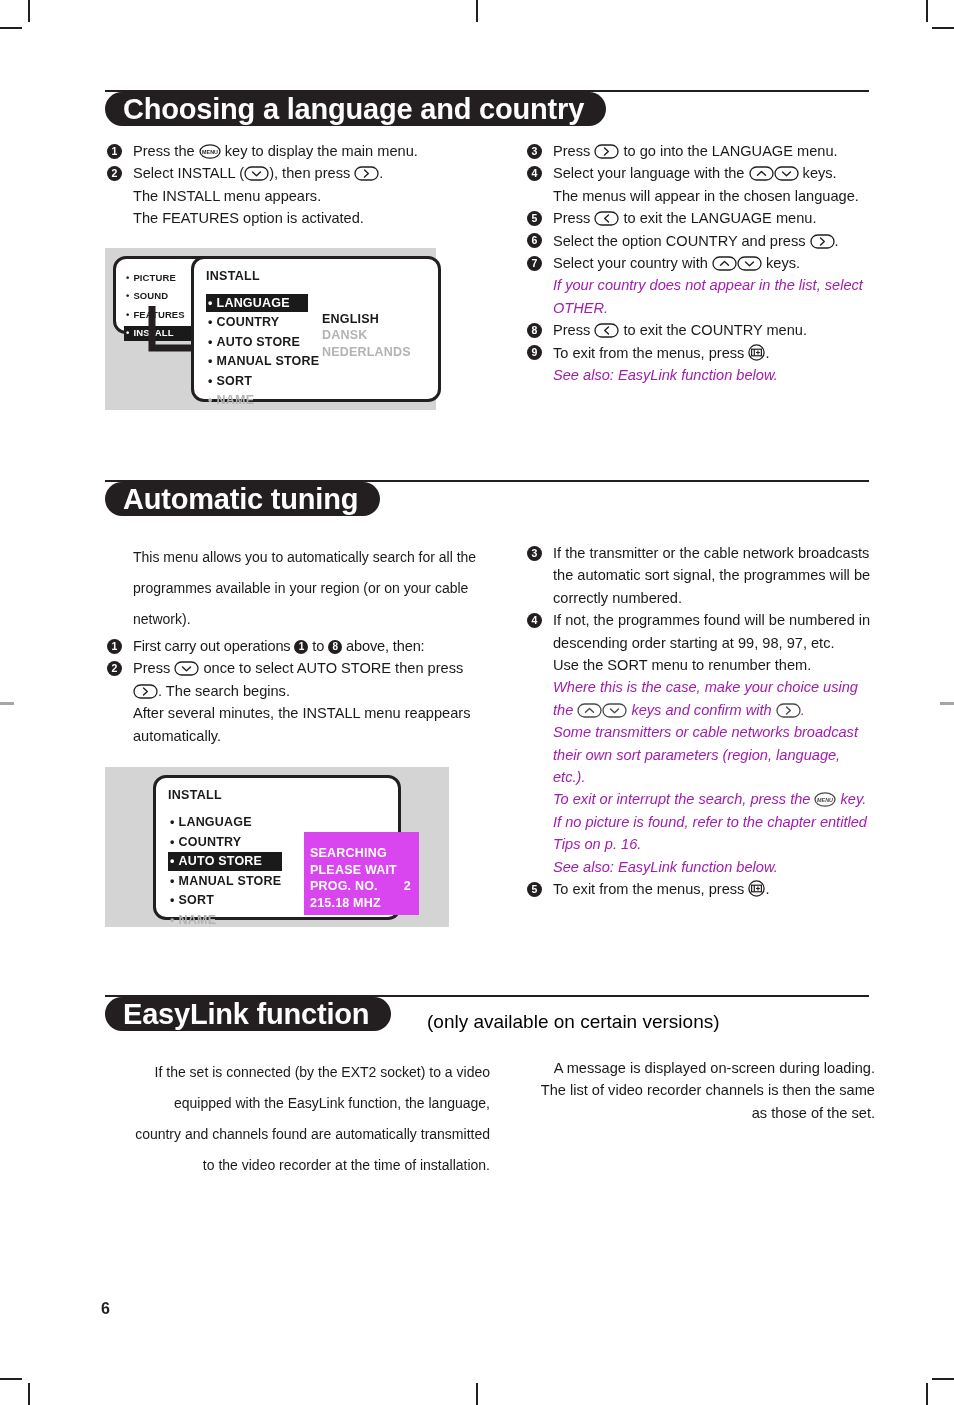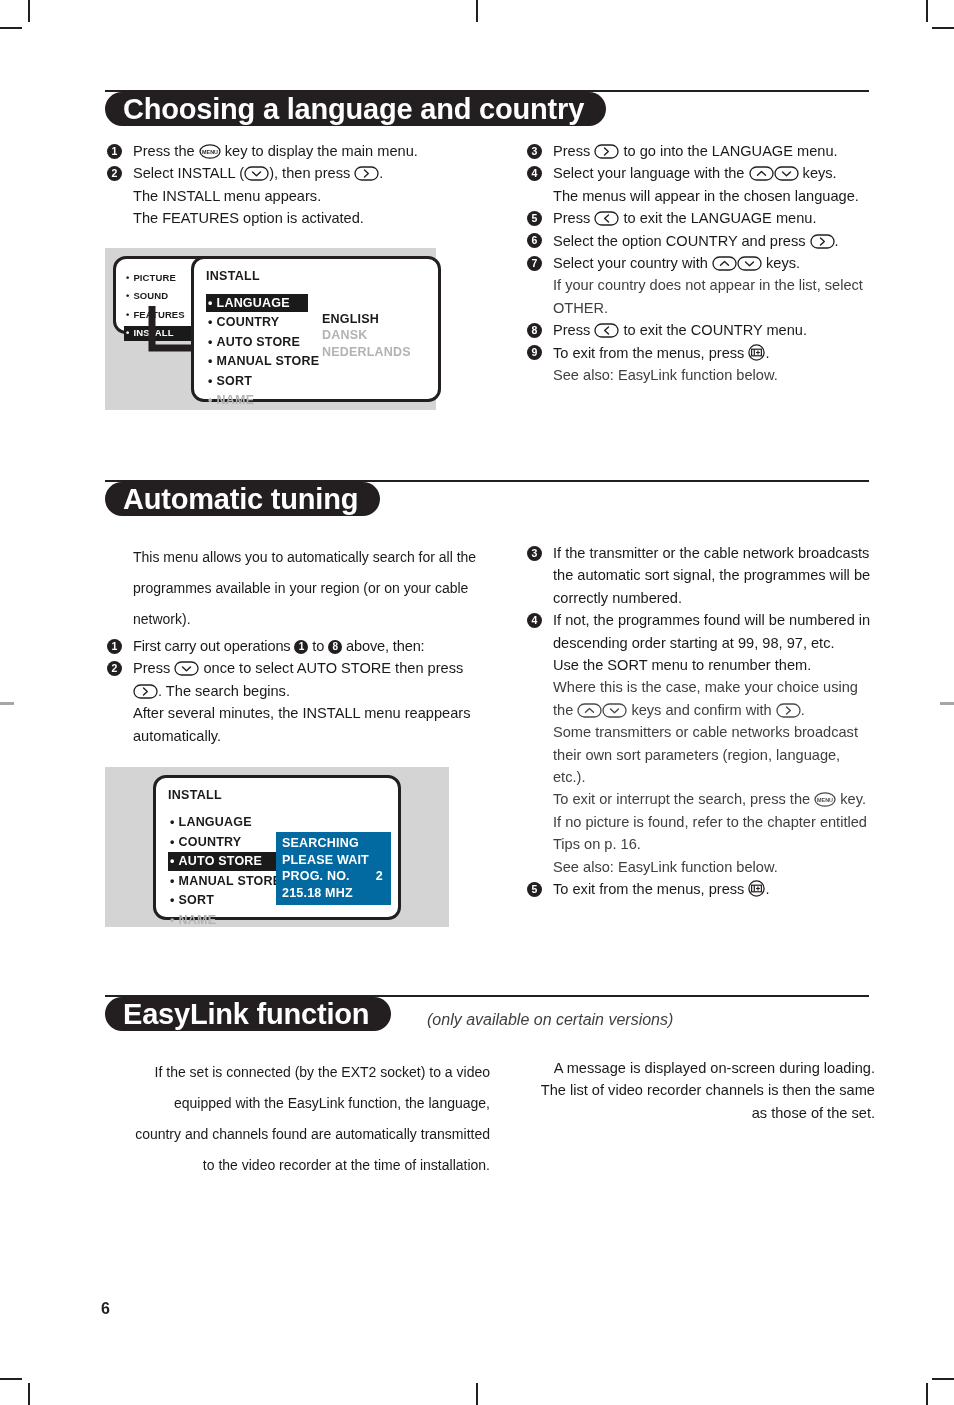--- a/index.html
+++ b/index.html
@@ -60,23 +60,22 @@
     color: #ffffff;
     font-size: 29px;
     font-weight: bold;
     letter-spacing: -0.2px;
     line-height: 1;
     white-space: nowrap;
   }
   .section-head .note {
     position: absolute;
     top: 16px;
-    font-size: 16px;
-    font-style: italic;
-    color: #404040;
+    font-size: 19px;
+    color: #000000;
     white-space: nowrap;
   }
 
   
   .cols {
     position: relative;
     margin-top: 12px;
   }
   .col-left  { position: absolute; left: 0px;   width: 385px; }
   .col-right { position: absolute; left: 420px; width: 350px; }
@@ -106,21 +105,21 @@
   .cont {
     padding-left: 28px;
     font-size: 14.6px;
     line-height: 22.4px;
   }
   .para {
     padding-left: 28px;
     font-size: 14px;
     line-height: 31px;
   }
-  .ital { color: #404040; }
+  .ital { font-style: italic; color: #a21caf; }
   .tight { letter-spacing: -0.15px; }
 
   
   .inum {
     display: inline-block;
     width: 14px; height: 14px;
     border-radius: 50%;
     background: #231f20;
     color: #fff;
     font-size: 10px;
@@ -177,24 +176,25 @@
     font-size: 12.5px;
     font-weight: bold;
     letter-spacing: 0.2px;
     line-height: 16.5px;
     white-space: nowrap;
   }
   .vals li.dim { color: #b3b3b3; }
 
   .searchbox {
     position: absolute;
-    background: #0369a1;
+    background: #d946ef;
     color: #ffffff;
-    padding: 3px 6px 4px 6px;
+    padding: 13px 6px 4px 6px;
     box-sizing: border-box;
+    margin-left: 28px;
   }
   .searchbox div {
     font-size: 12.5px;
     font-weight: bold;
     letter-spacing: 0.2px;
     line-height: 16.5px;
     white-space: nowrap;
     position: relative;
   }
   .searchbox .val {

